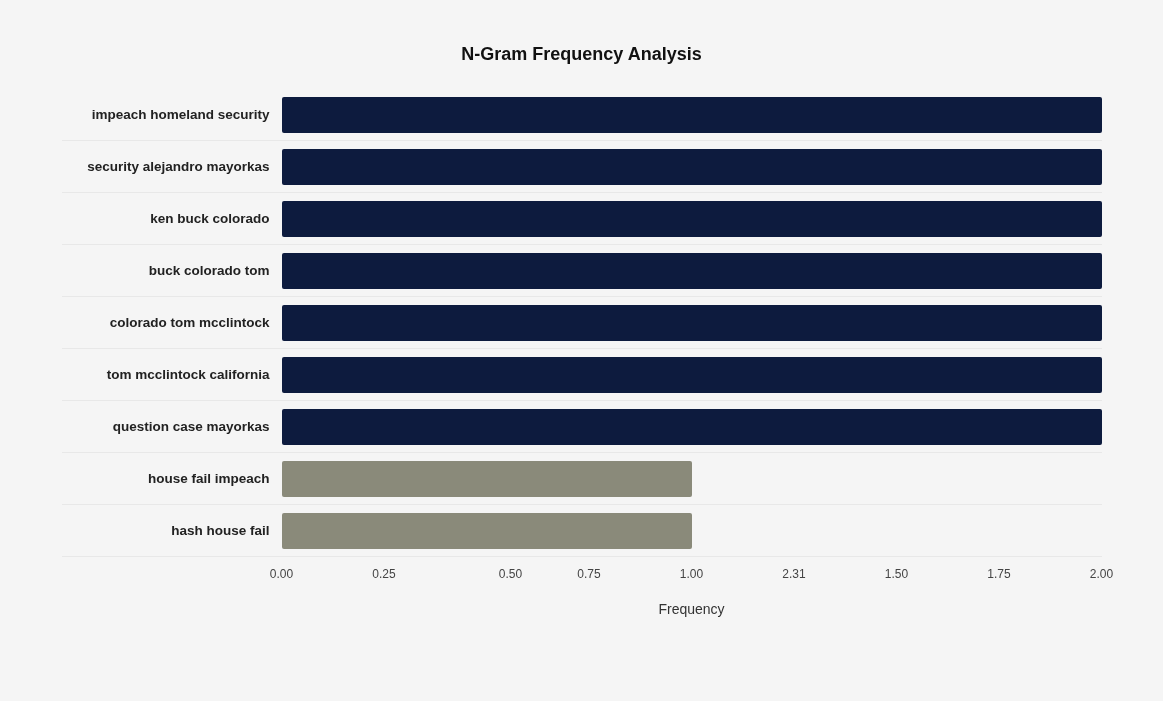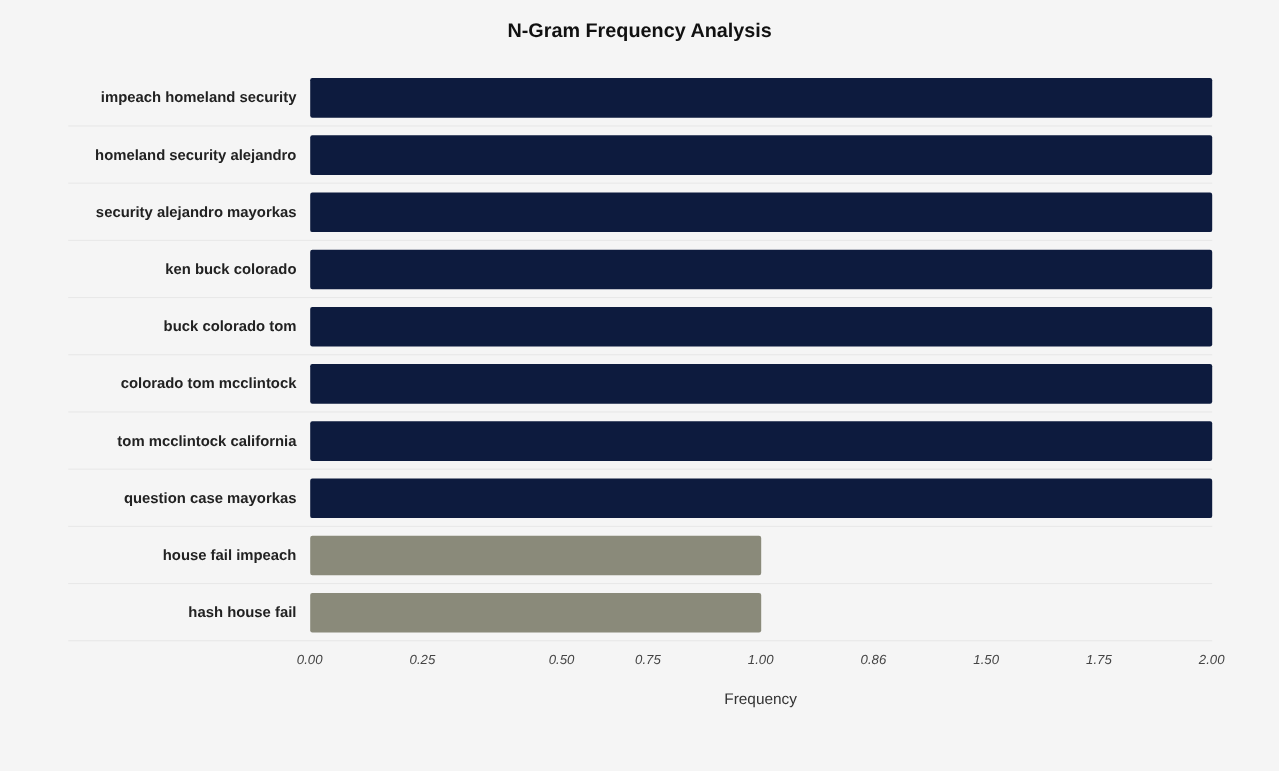--- a/index.html
+++ b/index.html
@@ -56,21 +56,20 @@
     .bar-fill.dark-blue {
       background: #0d1b3e;
     }
     .bar-fill.gray {
       background: #8a8a7a;
     }
     .x-axis {
       display: flex;
       margin-top: 10px;
       padding-left: 220px;
-      font-style: italic;
     }
     .x-axis-inner {
       flex: 1;
       position: relative;
       height: 30px;
     }
     .x-tick {
       position: absolute;
       font-size: 12px;
       color: #444;
@@ -85,26 +84,20 @@
     }
   </style>
 </head>
 <body>
 
 <div class="chart-container">
   <div class="chart-title">N-Gram Frequency Analysis</div>
   <div class="chart-area" id="chart-area">
       <div class="bar-row">
         <div class="bar-label">impeach homeland security</div>
-        <div class="bar-track">
-          <div class="bar-fill dark-blue" style="width: 100%;"></div>
-        </div>
-      </div>
-      <div class="bar-row">
-        <div class="bar-label">homeland security alejandro</div>
         <div class="bar-track">
           <div class="bar-fill dark-blue" style="width: 100%;"></div>
         </div>
       </div>
       <div class="bar-row">
         <div class="bar-label">security alejandro mayorkas</div>
         <div class="bar-track">
           <div class="bar-fill dark-blue" style="width: 100%;"></div>
         </div>
       </div>
@@ -151,20 +144,20 @@
         </div>
       </div>
     </div>
   <div class="x-axis" id="x-axis">
     <div class="x-axis-inner" id="x-axis-inner">
         <span class="x-tick" style="left: 0%;">0.00</span>
         <span class="x-tick" style="left: 12.5%;">0.25</span>
         <span class="x-tick" style="left: 25%; margin-left: 24px;">0.50</span>
         <span class="x-tick" style="left: 37.5%;">0.75</span>
         <span class="x-tick" style="left: 50%;">1.00</span>
-        <span class="x-tick" style="left: 62.5%;">0.86</span>
+        <span class="x-tick" style="left: 62.5%;">2.31</span>
         <span class="x-tick" style="left: 75%;">1.50</span>
         <span class="x-tick" style="left: 87.5%;">1.75</span>
         <span class="x-tick" style="left: 100%;">2.00</span>
       </div>
   </div>
   <div class="x-axis-label">Frequency</div>
 </div>
 
 </body></html>

